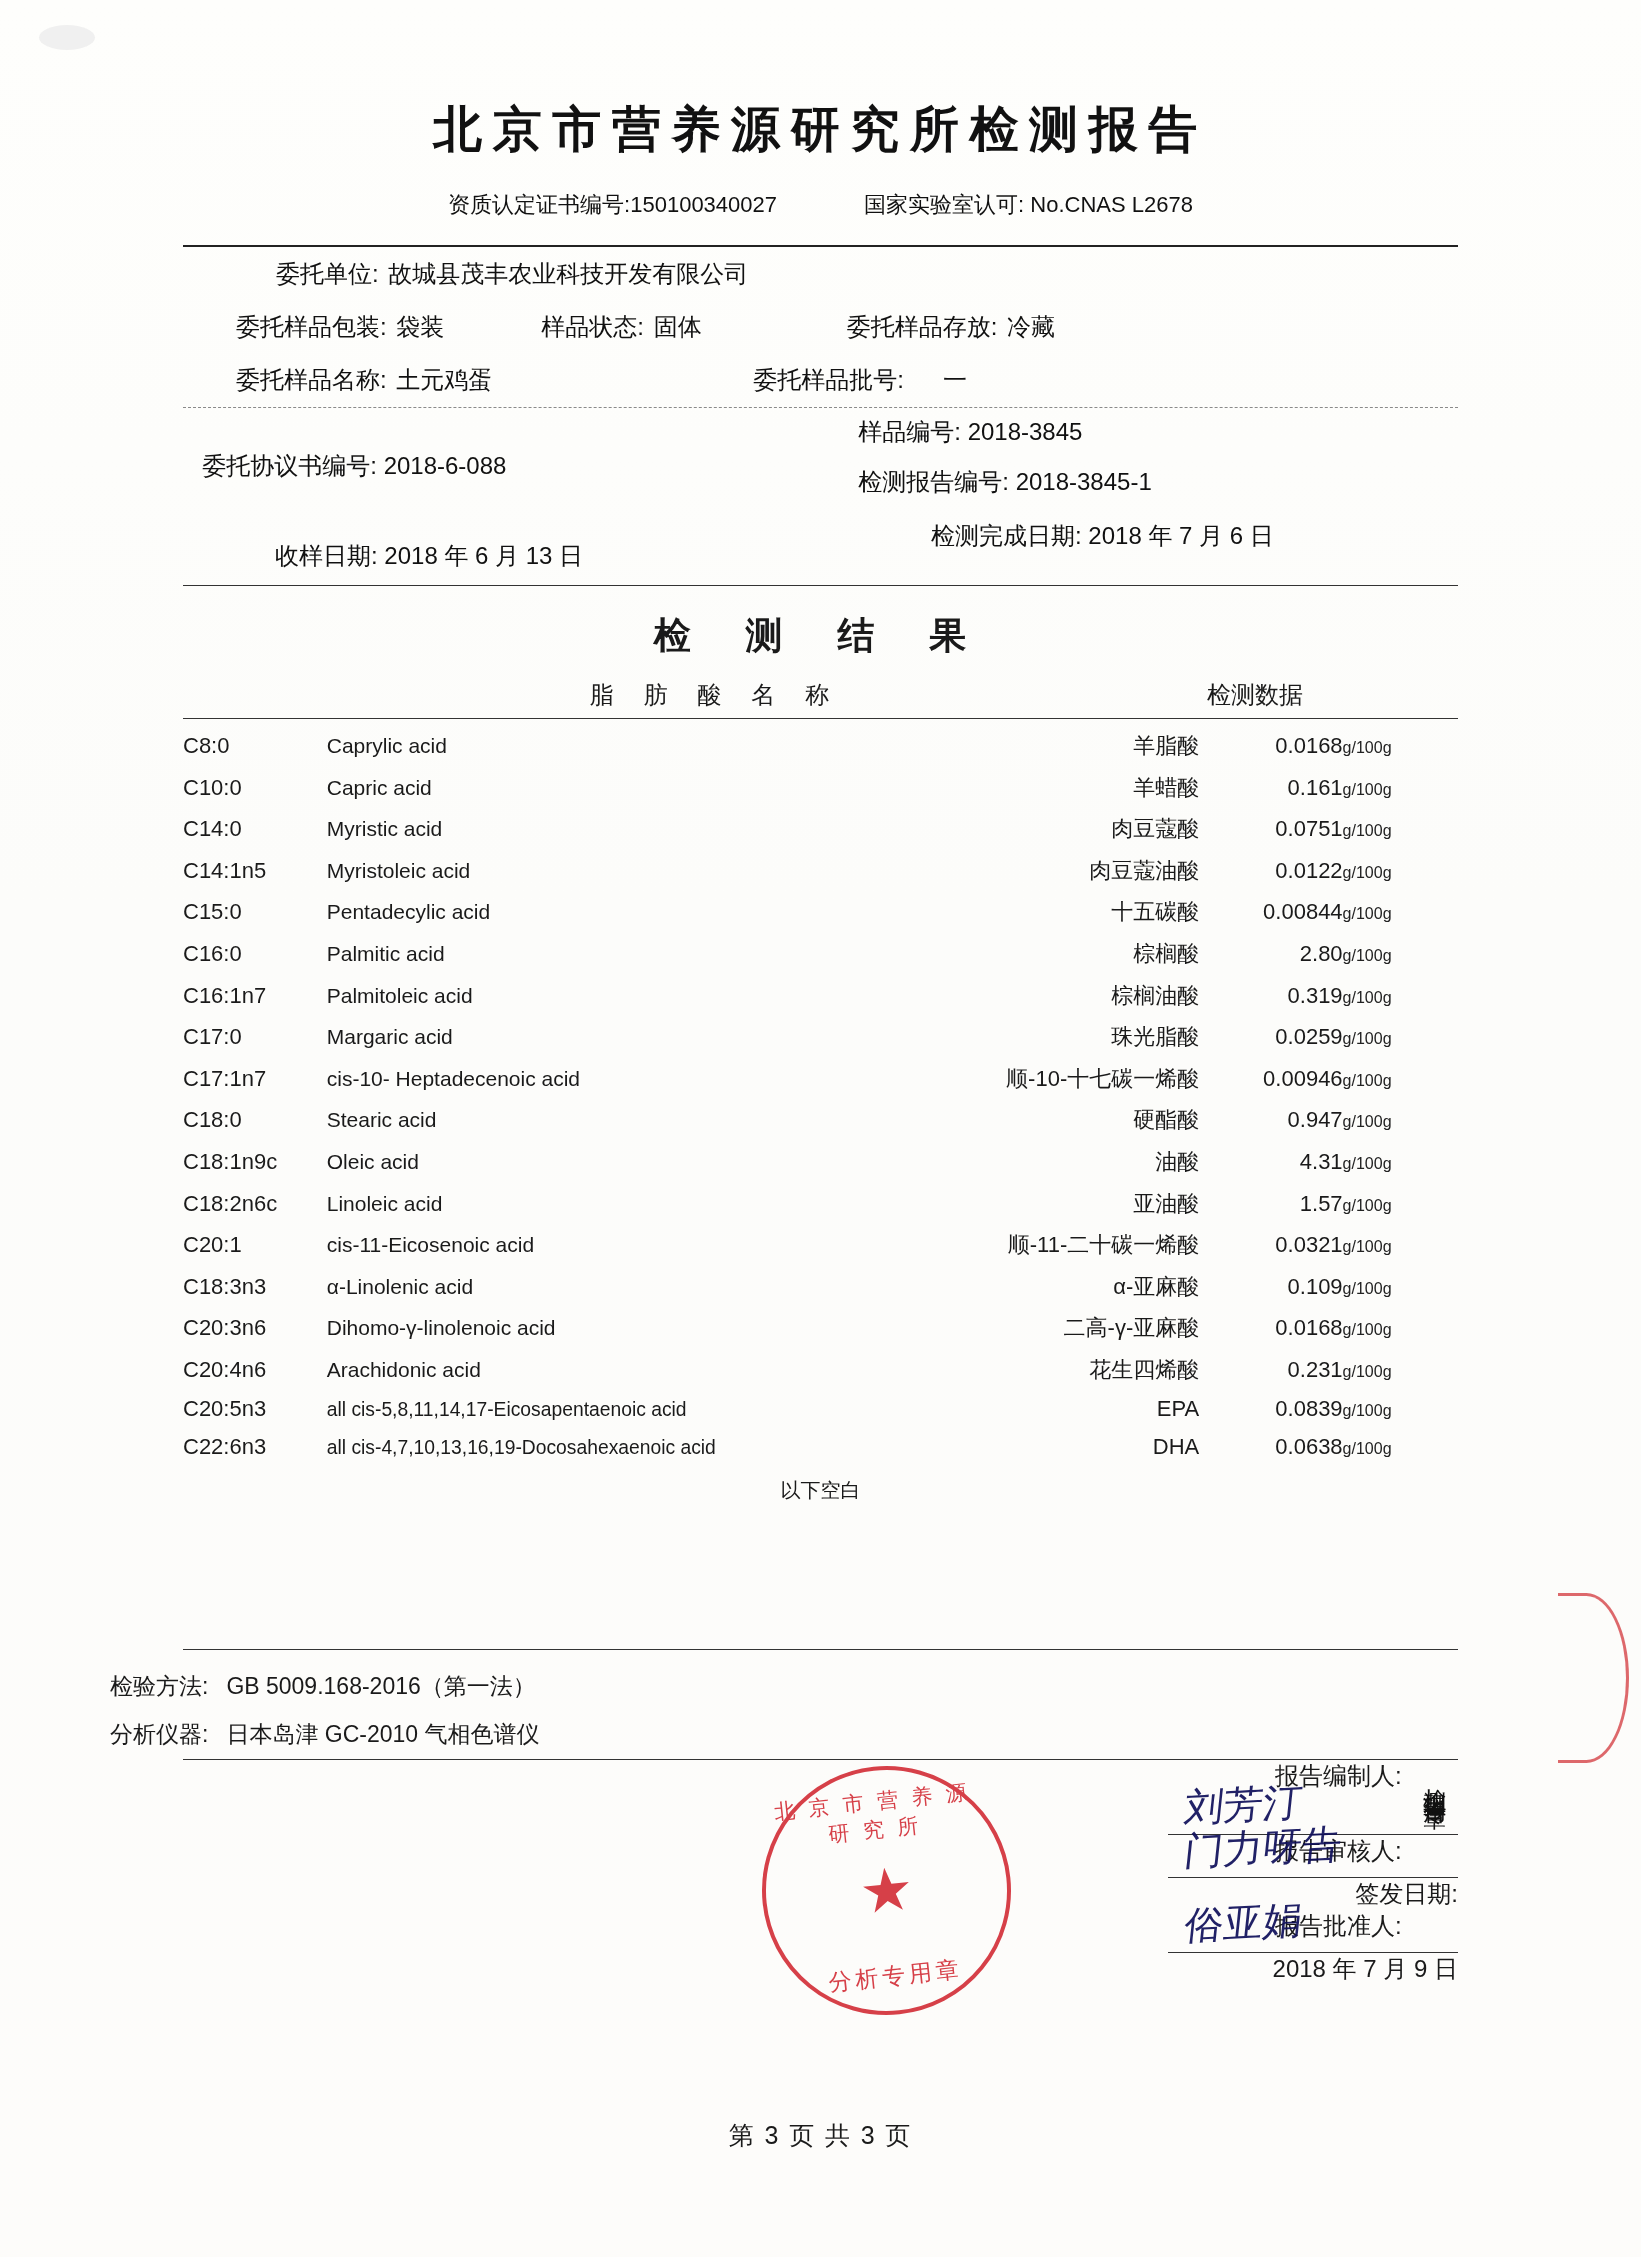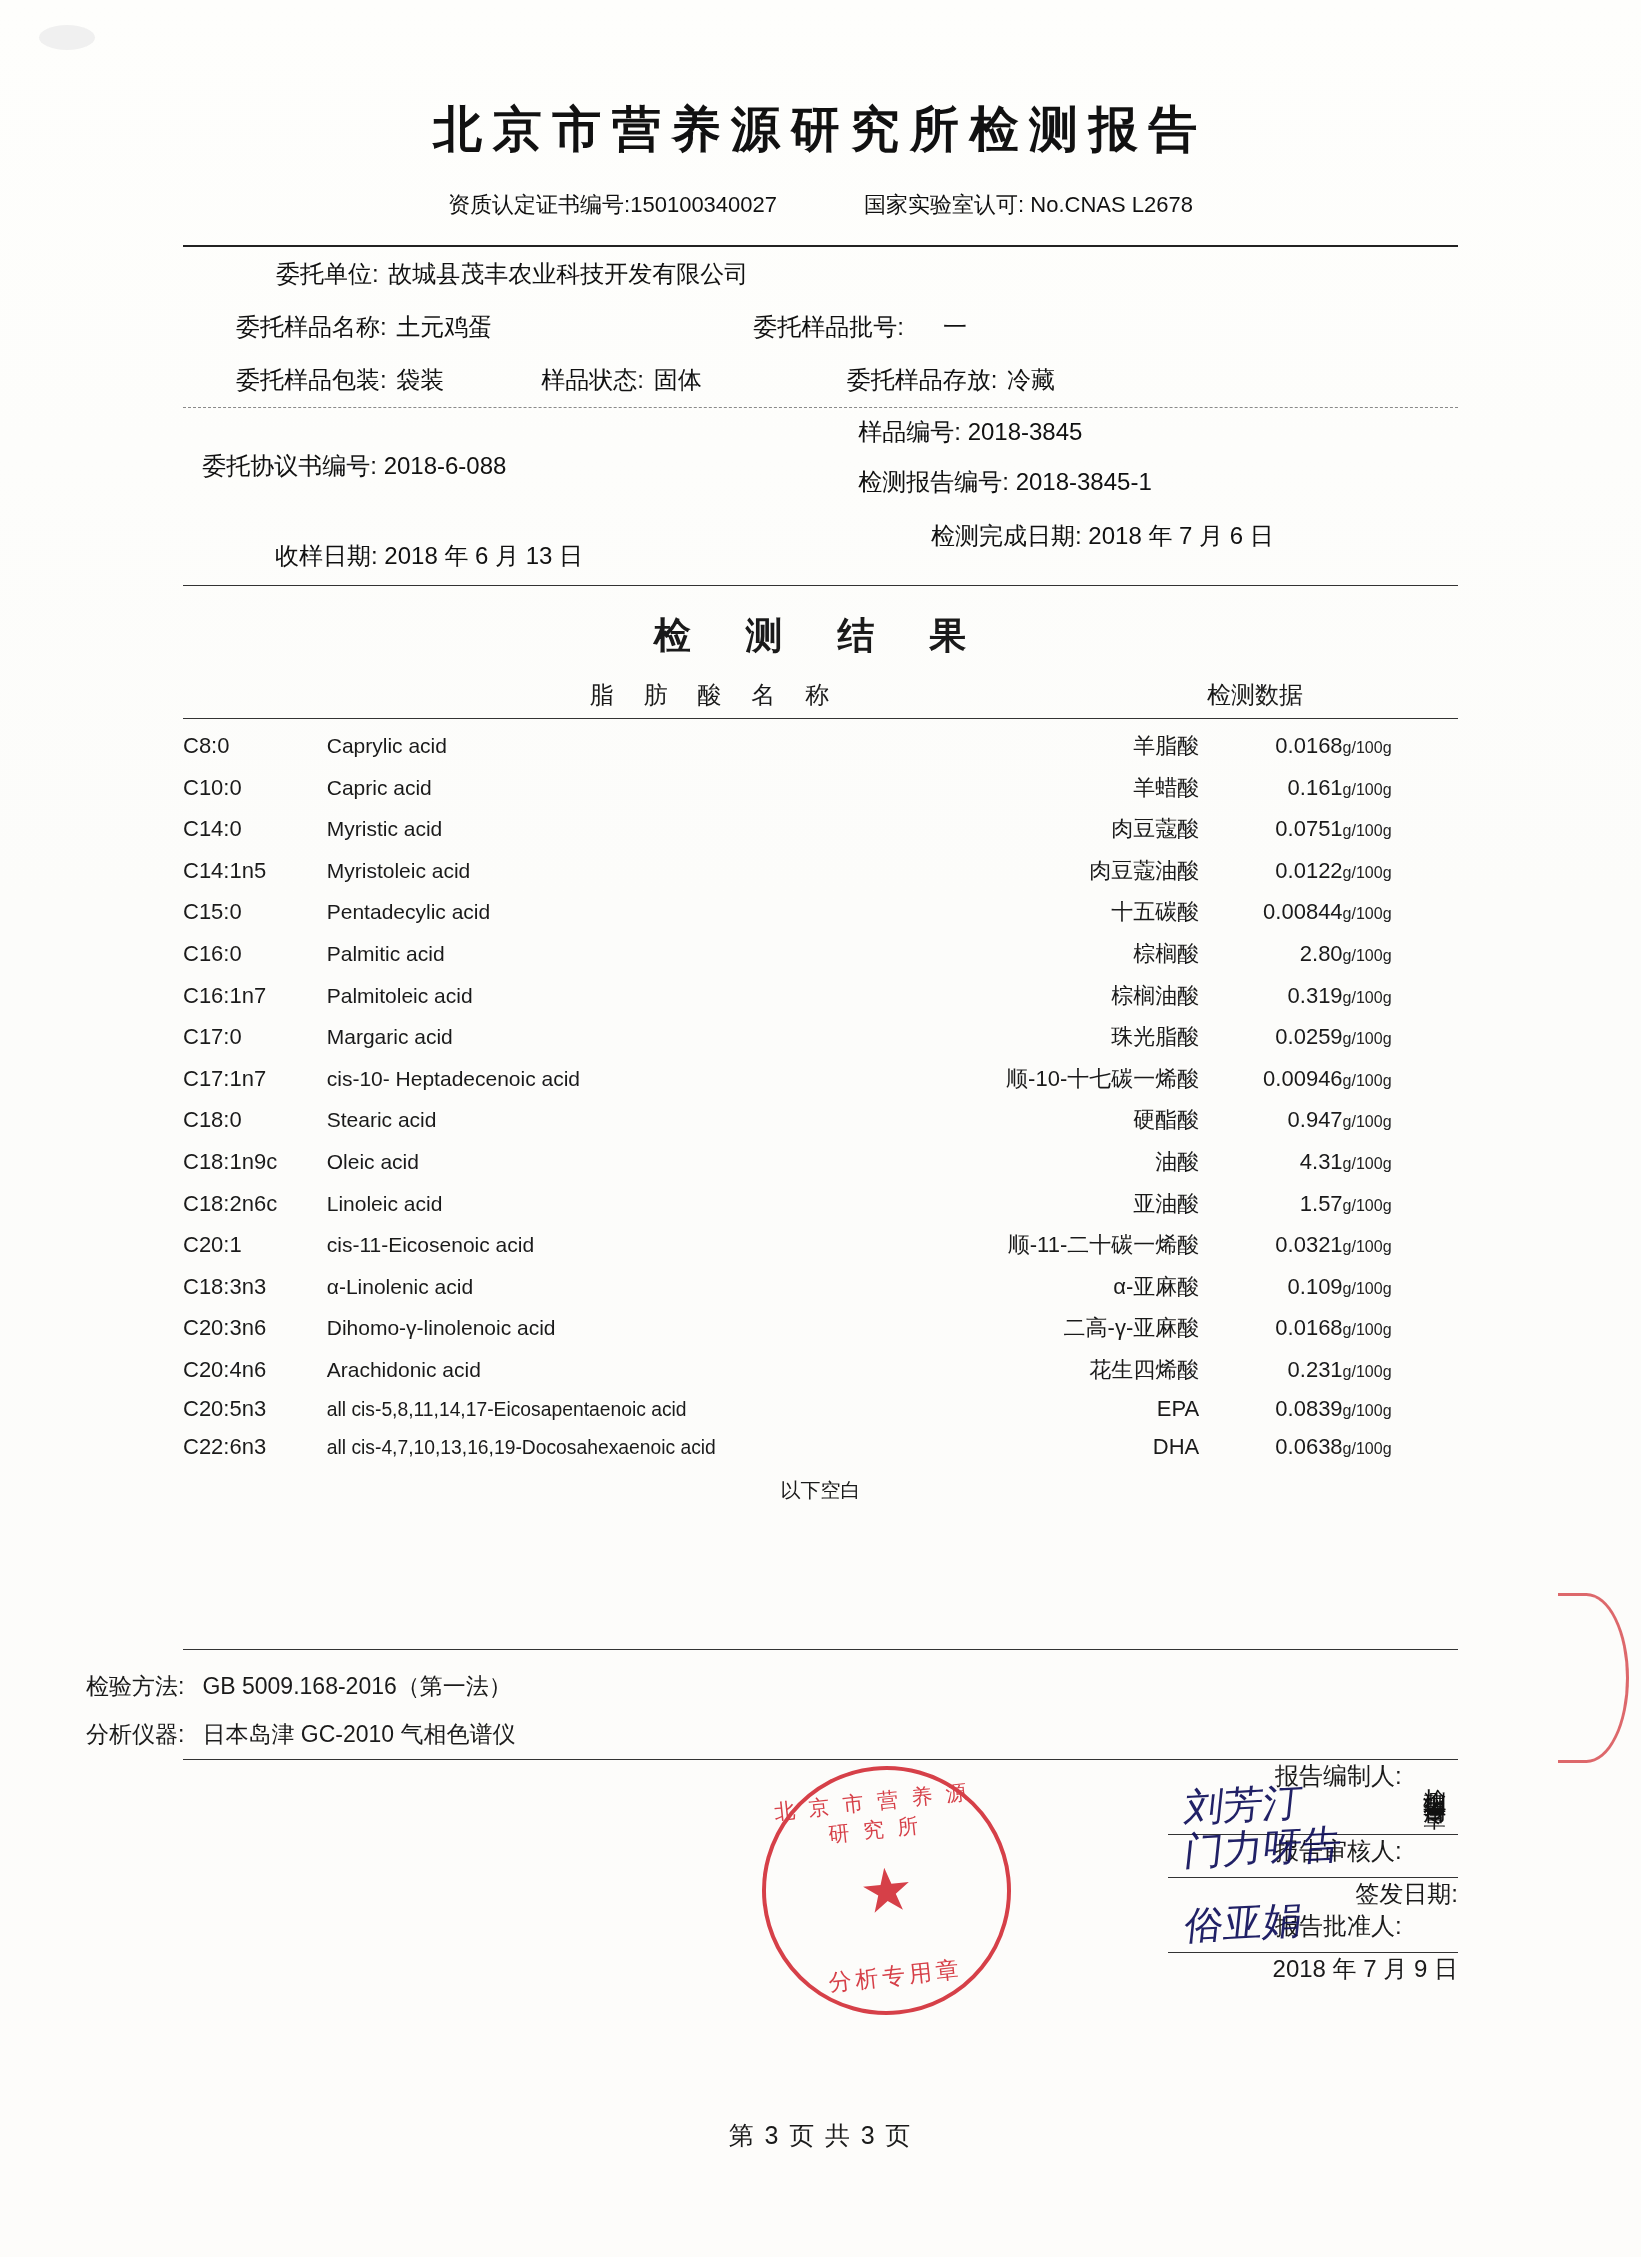--- a/index.html
+++ b/index.html
@@ -146,21 +146,21 @@
   td.en.small { font-size: 19.3px; }
 
   .blank-note {
     margin: 11.6px 0 0 0;
     text-align: center;
     font-size: 20px;
   }
 
   
   .methods {
-    margin: 0 86px;
+    margin: 0 110px;
     font-size: 23px;
     padding-top: 11.6px;
   }
   .methods div { padding: 8.7px 0; }
 
   
   .sign-area {
     position: relative;
     margin: 0 183px;
     height: 290px;
@@ -299,32 +299,32 @@
     </div>
 
     <div class="rule-thick"></div>
 
     <div class="info">
       <div class="info-row">
         <span class="lbl pad-left-1">委托单位:</span>
         <span class="val" style="padding-left:9.7px;">故城县茂丰农业科技开发有限公司</span>
       </div>
       <div class="info-row">
-        <span class="lbl pad-left-2">委托样品名称:</span>
-        <span class="val" style="padding-left:9.7px; width:357px;">土元鸡蛋</span>
-        <span class="lbl">委托样品批号:</span>
-        <span class="val" style="padding-left:39px;">一</span>
-      </div>
-      <div class="info-row">
         <span class="lbl pad-left-2">委托样品包装:</span>
         <span class="val" style="padding-left:9.7px; width:145px;">袋装</span>
         <span class="lbl">样品状态:</span>
         <span class="val" style="padding-left:9.7px; width:193px;">固体</span>
         <span class="lbl">委托样品存放:</span>
         <span class="val" style="padding-left:9.7px;">冷藏</span>
+      </div>
+      <div class="info-row">
+        <span class="lbl pad-left-2">委托样品名称:</span>
+        <span class="val" style="padding-left:9.7px; width:357px;">土元鸡蛋</span>
+        <span class="lbl">委托样品批号:</span>
+        <span class="val" style="padding-left:39px;">一</span>
       </div>
     </div>
 
     <div class="rule-dash"></div>
 
     <div class="info">
       <div class="two-col">
         <div class="left">
           <div class="stack-row" style="padding-top:42px;">
             <span class="lbl">委托协议书编号:</span>

